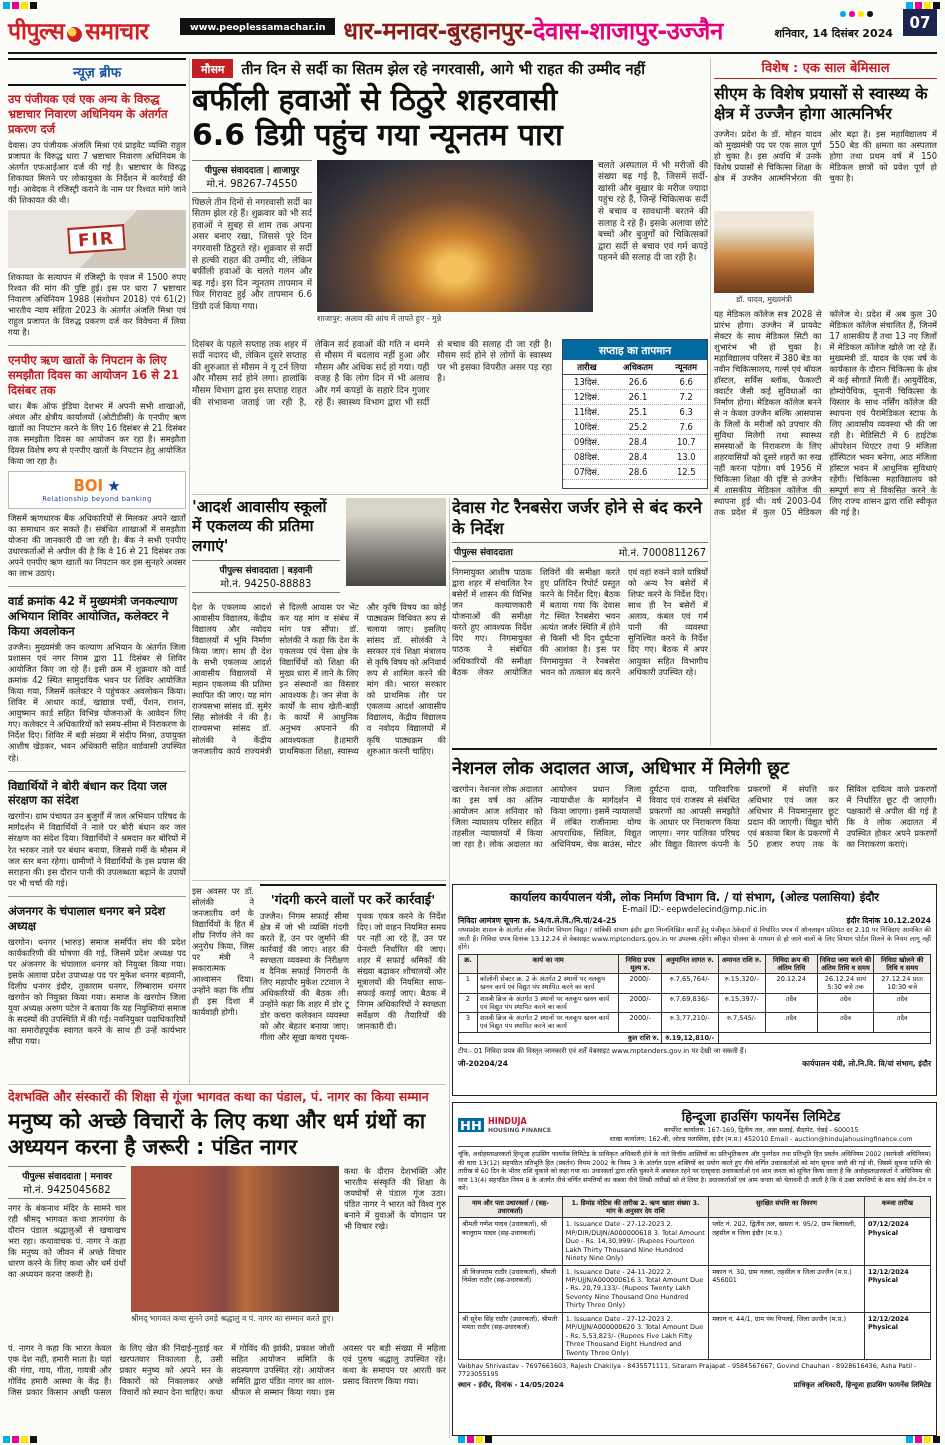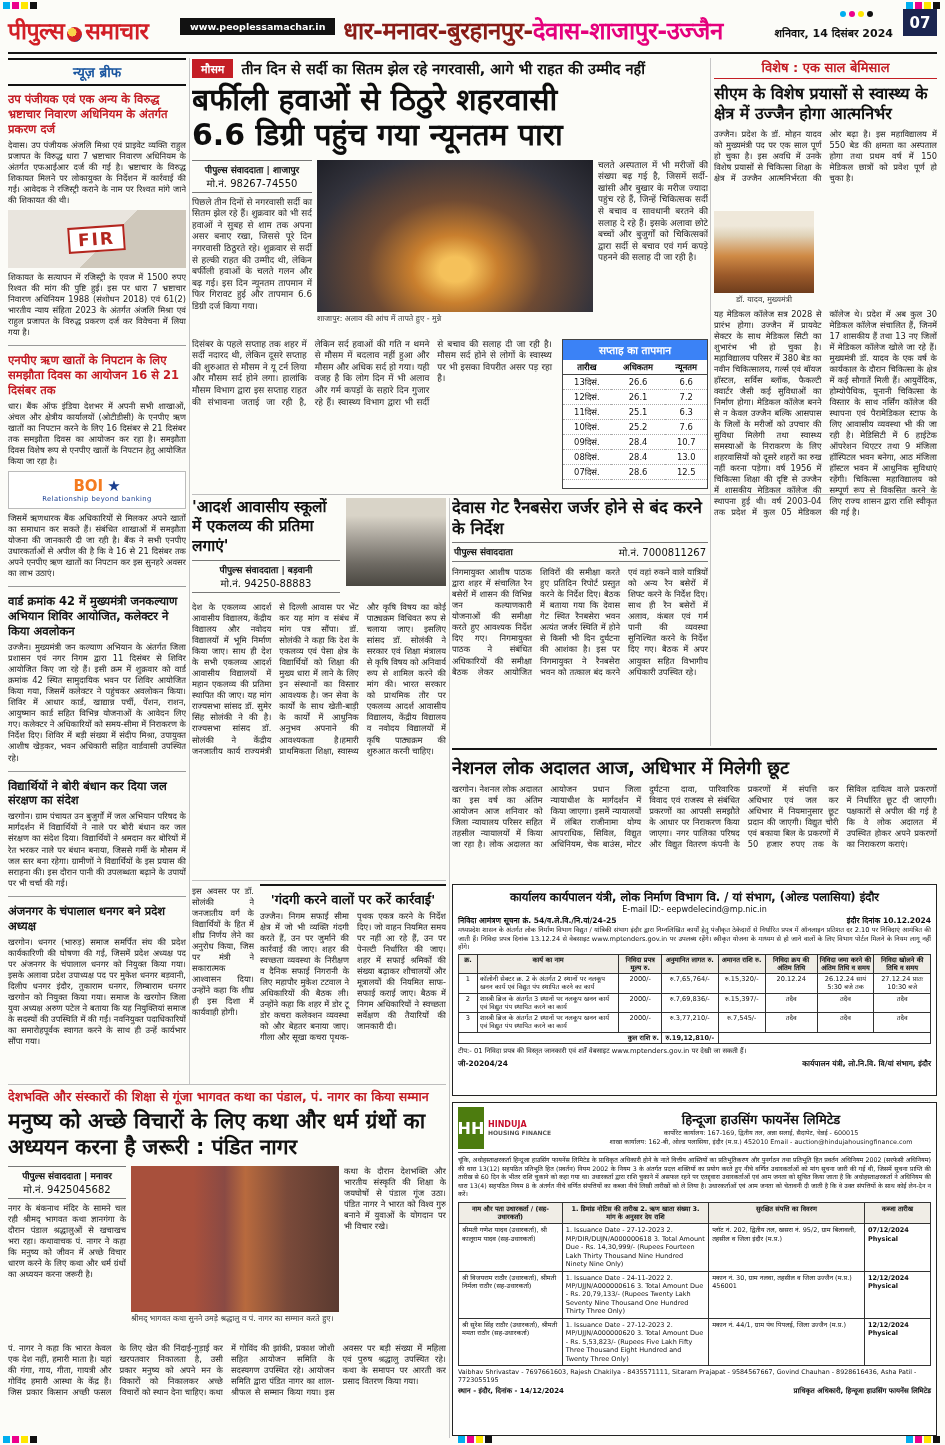--- a/index.html
+++ b/index.html
@@ -44,21 +44,21 @@
 .byline-row{display:flex;justify-content:space-between;border-top:1px solid #777;border-bottom:1px solid #777;padding:2px;margin:3px 0 5px}
 .caption{font-size:7.8px;color:#333;padding-top:2px;line-height:1.25}
 .w-row1{display:flex;gap:5px;height:174px;overflow:hidden}
 .w-colA{width:120px}.w-colB{flex:1}
 .w-photo{width:276px;flex:0 0 auto}
 .photo-fire2{background:radial-gradient(ellipse at 50% 72%,#f5c15a 0 8%,#c97f2e 22%,#6e4a33 45%,#33333c 75%,#1f2027 100%)}
 .w-row2{display:flex;gap:10px;margin-top:5px;height:150px;overflow:hidden}
 .w-text3{flex:1}
 .cols2{column-count:2;column-gap:8px}.cols3{column-count:3;column-gap:8px}.cols4{column-count:4;column-gap:8px}.cols5{column-count:5;column-gap:8px}
 .temps{width:146px;flex:0 0 auto;border:1px solid #444;background:#fff}
-.temps-title{background:#3b82f6;color:#fff;font-size:10.5px;font-weight:bold;text-align:center;padding:3px 0}
+.temps-title{background:#0369a1;color:#fff;font-size:10.5px;font-weight:bold;text-align:center;padding:3px 0}
 .ttable{width:100%;border-collapse:collapse;font-size:8.4px}
 .ttable td{padding:1.5px 2px;text-align:center;border-bottom:1px dotted #aaa}
 .ttable tr.thead td{font-weight:bold;border-bottom:1px solid #444}
 .vish-head{color:#c41e25;font-weight:bold;font-size:13px;text-align:center;border-bottom:1.5px solid #c41e25;padding-bottom:2px;margin-bottom:5px}
 .vish-h{font-size:16px;line-height:1.25;font-weight:bold;margin-bottom:5px}
 .vish-row{display:flex;gap:6px;margin:4px 0}
 .photo-cm{background:linear-gradient(180deg,#efe8da 0 18%,#e0d2b8 30%,#cf8a45 55%,#9c5a2a 78%,#6e3d1d 100%)}
 .ad-h{font-size:15.5px;line-height:1.25;font-weight:bold;margin-bottom:4px}
 .ad-top{display:flex;gap:6px;margin-bottom:5px}
 .photo-meet{background:linear-gradient(180deg,#d9d4c8 0 20%,#a8a39a 45%,#6e6a63 75%,#4a4741 100%)}
@@ -77,21 +77,21 @@
 .tender-table{width:100%;border-collapse:collapse;font-size:6.6px;line-height:1.25}
 .tender-table th,.tender-table td{border:1px solid #333;padding:1px 2px;vertical-align:top}
 .tender-table th{background:#f0ede6}
 .tender-table td{text-align:center}
 .tender-table td.nm{text-align:left}
 .t-note{font-size:6.8px;margin-top:2px}
 .t-sign{display:flex;justify-content:space-between;font-size:7.5px;font-weight:bold;margin-top:3px}
 .hinduja{border:1.5px solid #222;padding:4px 5px;background:#fff;overflow:hidden}
 .hh-head{display:flex;gap:8px;align-items:center;border-bottom:1px solid #444;padding-bottom:3px;margin-bottom:3px}
 .hh-logo{display:flex;gap:4px;align-items:center;width:125px;flex:0 0 auto}
-.hh-mark{width:26px;height:42px;background:#4d7c0f;color:#fff;font-weight:bold;font-size:16px;display:flex;align-items:center;justify-content:center;flex:0 0 auto}
+.hh-mark{width:26px;height:14px;background:#0369a1;color:#fff;font-weight:bold;font-size:13px;display:flex;align-items:center;justify-content:center;flex:0 0 auto}
 .hh-brand{font-size:8px;font-weight:bold;color:#c8102e;line-height:1.2}
 .hh-brand .sub{color:#555;font-size:6px;display:block}
 .hh-title-wrap{flex:1;text-align:center}
 .hh-title{font-size:13px;font-weight:bold}
 .hh-addr{font-size:6.4px;color:#222}
 .hh-legal{font-size:6.3px;line-height:1.35;text-align:justify;margin-bottom:3px}
 .hh-table{width:100%;border-collapse:collapse;font-size:6.5px;line-height:1.3}
 .hh-table th,.hh-table td{border:1px solid #333;padding:2px 3px;vertical-align:top;text-align:left}
 .hh-table th{text-align:center;background:#f0ede6}
 .hh-poss{text-align:center;font-weight:bold}
@@ -434,21 +434,21 @@
       <tr>
         <td>श्री सुरेश सिंह राठौर (उधारकर्ता), श्रीमती ममता राठौर (सह-उधारकर्ता)</td>
         <td>1. Issuance Date - 27-12-2023  2. MP/UJJN/A000000620  3. Total Amount Due - Rs. 5,53,823/- (Rupees Five Lakh Fifty Three Thousand Eight Hundred and Twenty Three Only)</td>
         <td>मकान नं. 44/1, ग्राम पंथ पिपलई, जिला उज्जैन (म.प्र.)</td>
         <td class="hh-poss"><span>12/12/2024</span><br><span>Physical</span></td>
       </tr>
     </tbody>
       </table>
     <div class="hh-contacts">Vaibhav Shrivastav - 7697661603, Rajesh Chakilya - 8435571111, Sitaram Prajapat - 9584567667, Govind Chauhan - 8928616436, Asha Patil - 7723055195</div>
     <div class="hh-foot">
-      <span>स्थान - इंदौर, दिनांक - 14/12/2024</span>
+      <span>स्थान - इंदौर, दिनांक - 14/05/2024</span>
       <span>प्राधिकृत अधिकारी, हिन्दूजा हाउसिंग फायनेंस लिमिटेड</span>
     </div>
   </section>
 
   <section class="abs" style="left:8px;top:1088px;width:438px;height:350px;overflow:hidden">
     <div class="bg-kicker">देशभक्ति और संस्कारों की शिक्षा से गूंजा भागवत कथा का पंडाल, पं. नागर का किया सम्मान</div>
     <h1 class="bg-h">मनुष्य को अच्छे विचारों के लिए कथा और धर्म ग्रंथों का अध्ययन करना है जरूरी : पंडित नागर</h1>
     <div class="bg-row">
       <div style="width:118px">
         <div class="byline-box">

